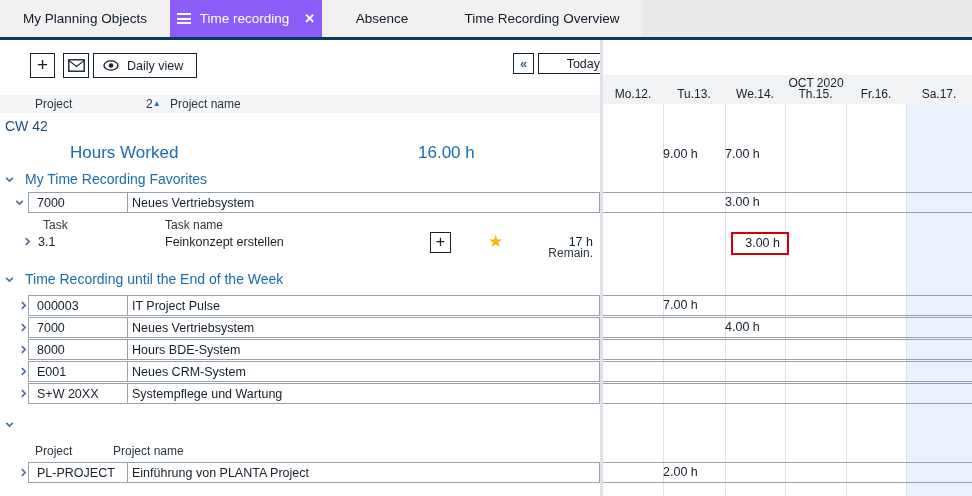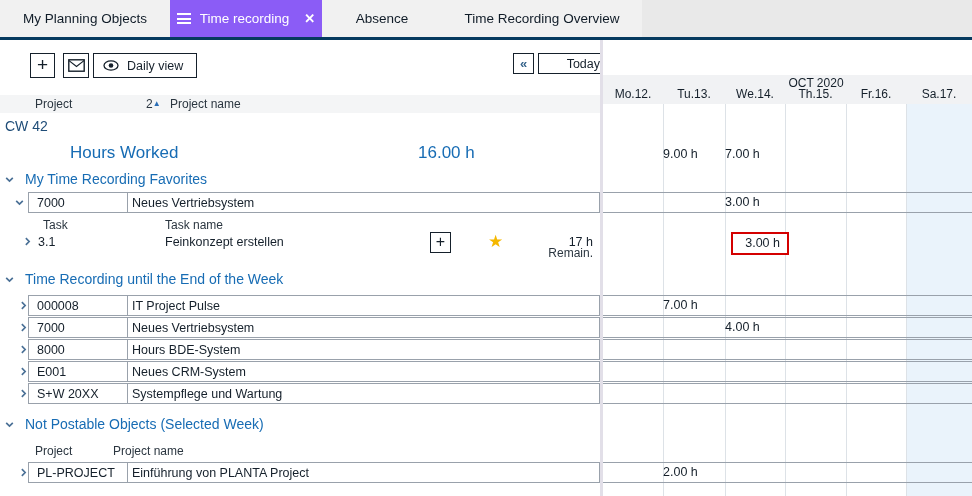--- a/index.html
+++ b/index.html
@@ -177,21 +177,21 @@
 
     <svg class="abs chev" style="left:4px;top:234px;" width="11" height="11" viewBox="0 0 10 10">
       <polyline points="2,3.5 5,6.5 8,3.5" fill="none" stroke="#4a7096" stroke-width="1.5"></polyline>
       </svg>
     <div class="abs section-title" style="left:25px;top:231px;">Time Recording until the End of the Week</div>
 
     <svg class="abs chev" style="left:18px;top:260px;" width="11" height="11" viewBox="0 0 10 10">
       <polyline points="3.5,2 6.5,5 3.5,8" fill="none" stroke="#4a7096" stroke-width="1.5"></polyline>
       </svg>
     <div class="lrow" style="top:255px;">
-      <span class="code t125">000008</span>
+      <span class="code t125">000003</span>
       <span class="pname t125">IT Project Pulse</span>
     </div>
     <div class="calrow" style="top:255px;"></div>
     <div class="calval" style="left:663px;top:256px;width:62px;">7.00 h</div>
 
     <svg class="abs chev" style="left:18px;top:282px;" width="11" height="11" viewBox="0 0 10 10">
       <polyline points="3.5,2 6.5,5 3.5,8" fill="none" stroke="#4a7096" stroke-width="1.5"></polyline>
       </svg>
     <div class="lrow" style="top:277px;">
       <span class="code t125">7000</span>
@@ -223,21 +223,20 @@
       </svg>
     <div class="lrow" style="top:343px;">
       <span class="code t125">S+W 20XX</span>
       <span class="pname t125">Systempflege und Wartung</span>
     </div>
     <div class="calrow" style="top:343px;"></div>
 
     <svg class="abs chev" style="left:4px;top:379px;" width="11" height="11" viewBox="0 0 10 10">
       <polyline points="2,3.5 5,6.5 8,3.5" fill="none" stroke="#4a7096" stroke-width="1.5"></polyline>
       </svg>
-    <div class="abs section-title" style="left:25px;top:376px;">Not Postable Objects (Selected Week)</div>
 
     <span class="abs hdr" style="left:35px;top:402px;">Project</span>
     <span class="abs hdr" style="left:113px;top:402px;">Project name</span>
 
     <svg class="abs chev" style="left:18px;top:427px;" width="11" height="11" viewBox="0 0 10 10">
       <polyline points="3.5,2 6.5,5 3.5,8" fill="none" stroke="#4a7096" stroke-width="1.5"></polyline>
       </svg>
     <div class="lrow" style="top:422px;">
       <span class="code t125">PL-PROJECT</span>
       <span class="pname t125">Einführung von PLANTA Project</span>

